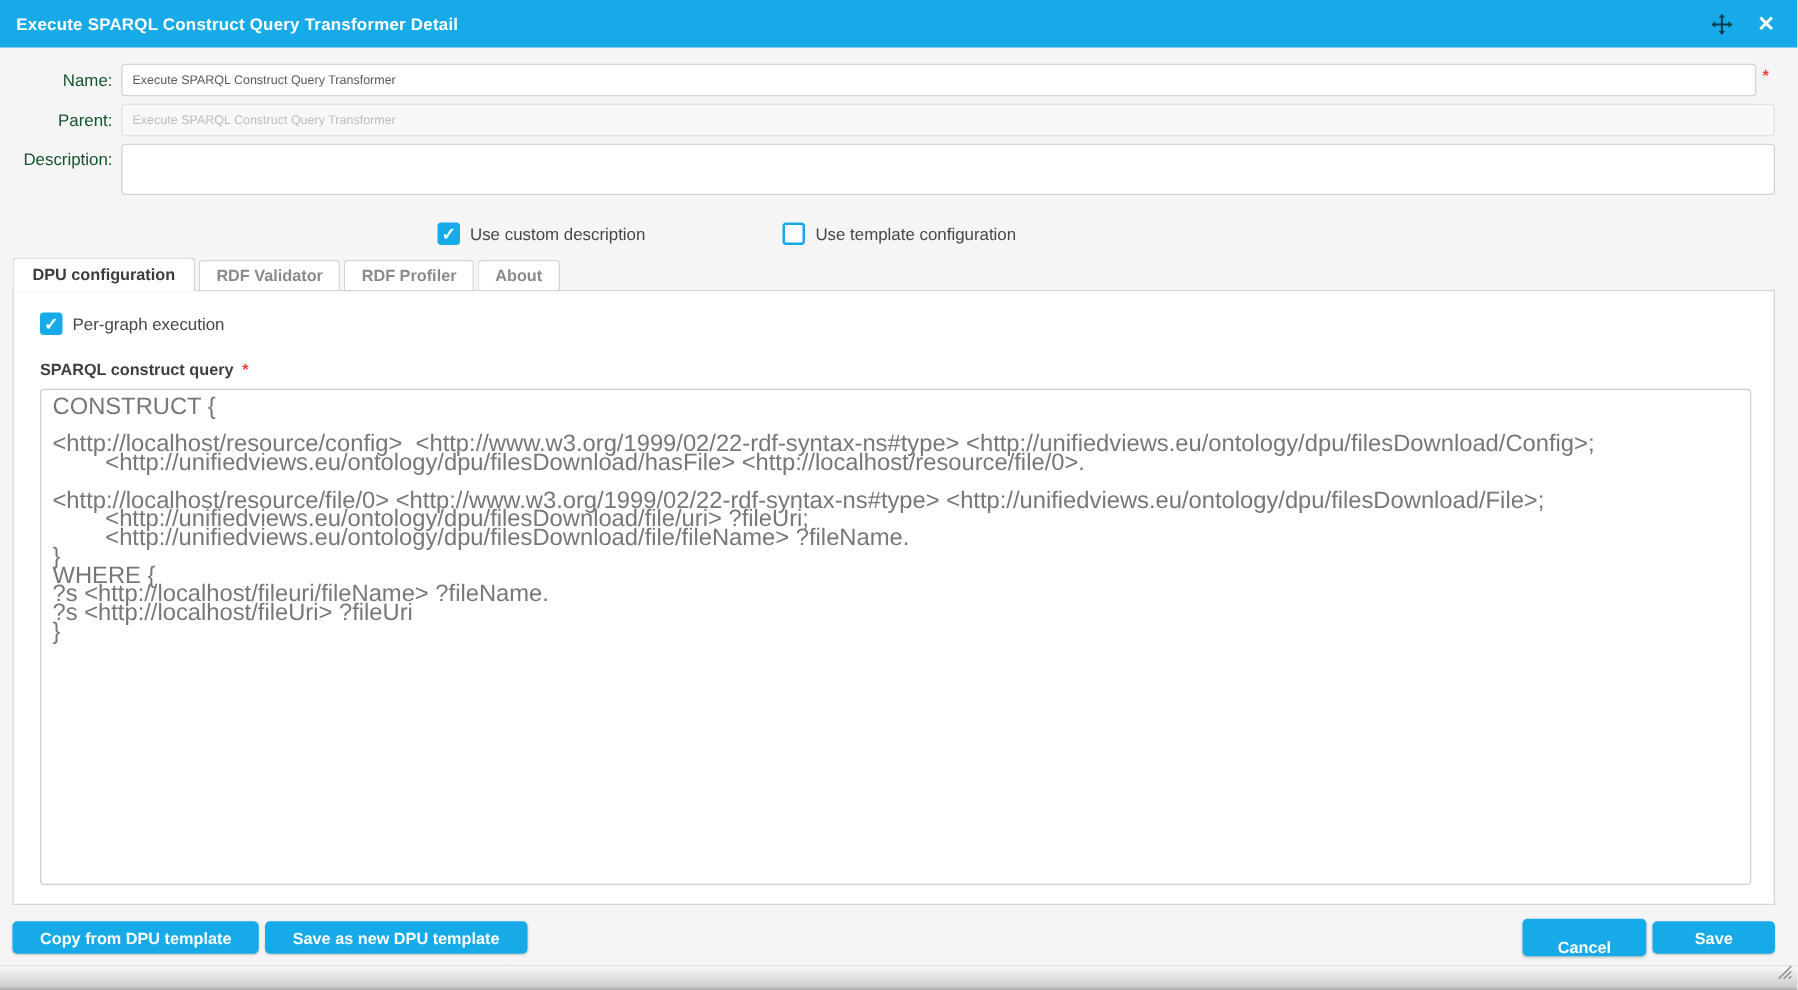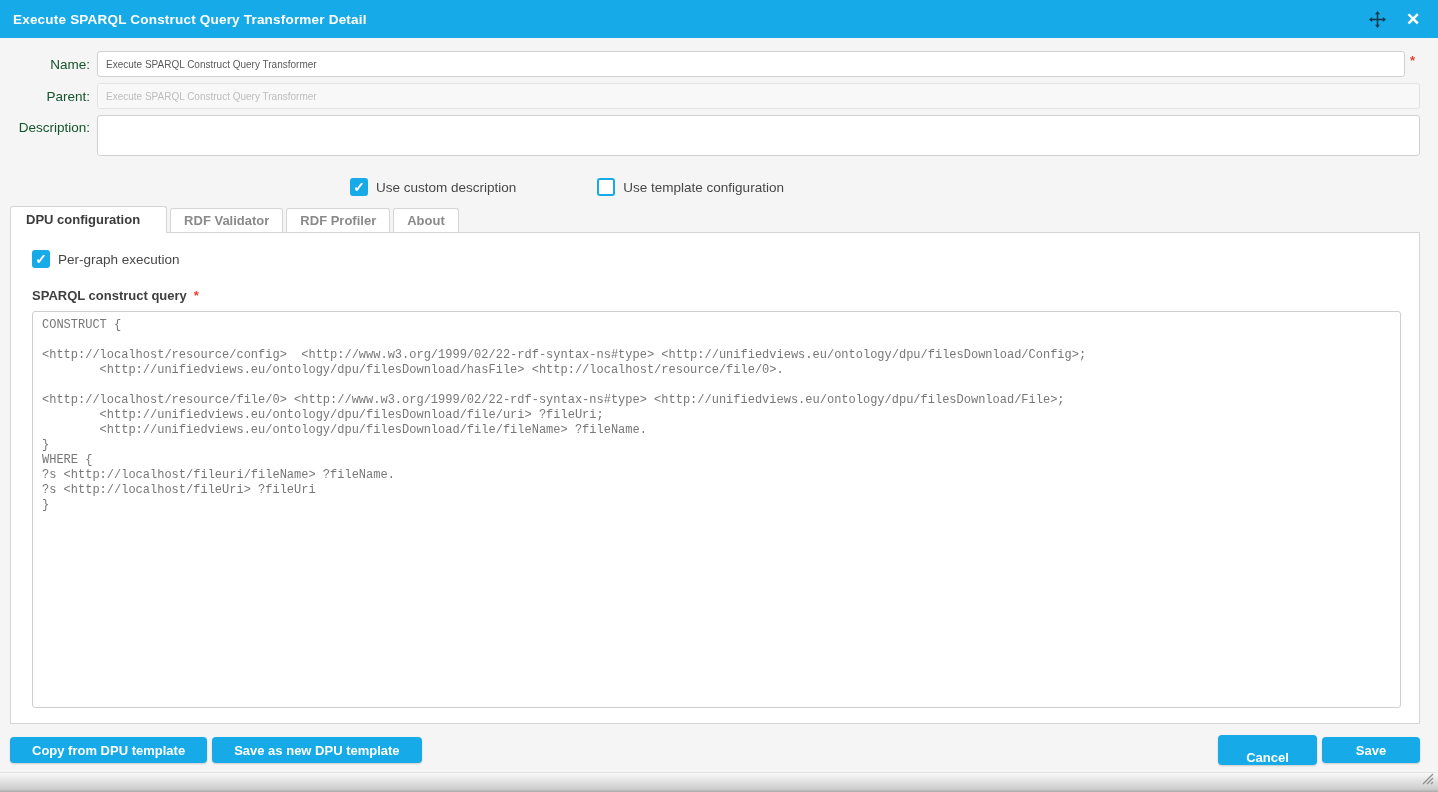--- a/index.html
+++ b/index.html
@@ -39,56 +39,56 @@
   .name-input { width:1308px; }
   .parent-input { width:1323px; background:#f8f8f8; color:#bdbdbd; border-color:#e3e3e3; }
   .desc-area { width:1323px; height:41px; resize:none; padding:4px 8px; }
   .req { color:#ed3b2f; font-weight:bold; font-size:13px; margin-left:5px; }
   .name-row .req { align-self:flex-start; margin-top:2px; }
 
   
   .checkbox-row { display:flex; align-items:flex-start; margin-top:22px; height:19px; }
   .cb-wrap { display:flex; align-items:center; cursor:pointer; }
   .cb-custom { margin-left:350px; }
-  .cb-template { margin-left:81px; }
+  .cb-template { margin-left:110px; }
   .checkbox {
     width:18px; height:18px; border-radius:3px; background:#fff;
     border:2px solid var(--accent); flex:0 0 18px;
     display:flex; align-items:center; justify-content:center;
   }
   .checkbox.checked { background:var(--accent); border-color:var(--accent); }
   .checkbox.checked::after { content:"✓"; color:#fff; font-size:14px; font-weight:bold; line-height:1; }
   .cb-label { margin-left:8px; font-size:13.5px; color:#474747; }
 
   
   .tabbar { display:flex; align-items:flex-end; margin:9px 10px 0 10px; position:relative; z-index:2; }
   .tab {
     background:#fff; border:1px solid #d5d5d5; border-bottom:none;
     border-radius:3px 3px 0 0; margin-right:3px; cursor:pointer;
     font-size:13px; color:#8a8a8a; font-weight:600;
     padding:0 13px; height:24px; display:flex; align-items:center;
   }
   .tab.active {
     height:27px; color:#3b3b3b; font-weight:bold; margin-bottom:-1px;
-    padding:0 26px 1px 15px; background:#fff;
+    padding:0 15px 1px 15px; background:#fff;
   }
 
   
   .panel {
     margin:0 18px 0 10px; width:1410px; height:492px;
     background:#fff; border:1px solid #d5d5d5; position:relative; z-index:1;
     padding:17px 0 0 21px;
   }
   .sparql-label-row { margin-top:20px; display:flex; align-items:center; }
   .sparql-label { font-size:13px; font-weight:bold; color:#3f3f3f; }
   .sparql-label-row .req { margin-left:7px; }
   .query-area {
     margin-top:8px; width:1369px; height:397px;
     border:1px solid #cfcfcf; border-radius:3px; background:#fff;
-    font-family:Liberation Mono, monospace; font-size:12px; line-height:15px;
+    font-family:Liberation Sans, sans-serif; font-size:19px; line-height:15px;
     color:#777; padding:6px 9px; resize:none; outline:none;
     white-space:pre; overflow:hidden;
   }
 
   
   .button-row { display:flex; align-items:center; margin-top:11px; padding:0 18px 0 10px; }
   .btn {
     background:var(--accent); border:none; border-radius:4px; height:26px;
     color:#fff; font-family:"Liberation Sans",sans-serif; font-size:13px; font-weight:bold;
     padding:0 22px; cursor:pointer; box-shadow:0 1px 2px rgba(0,0,0,.18);

